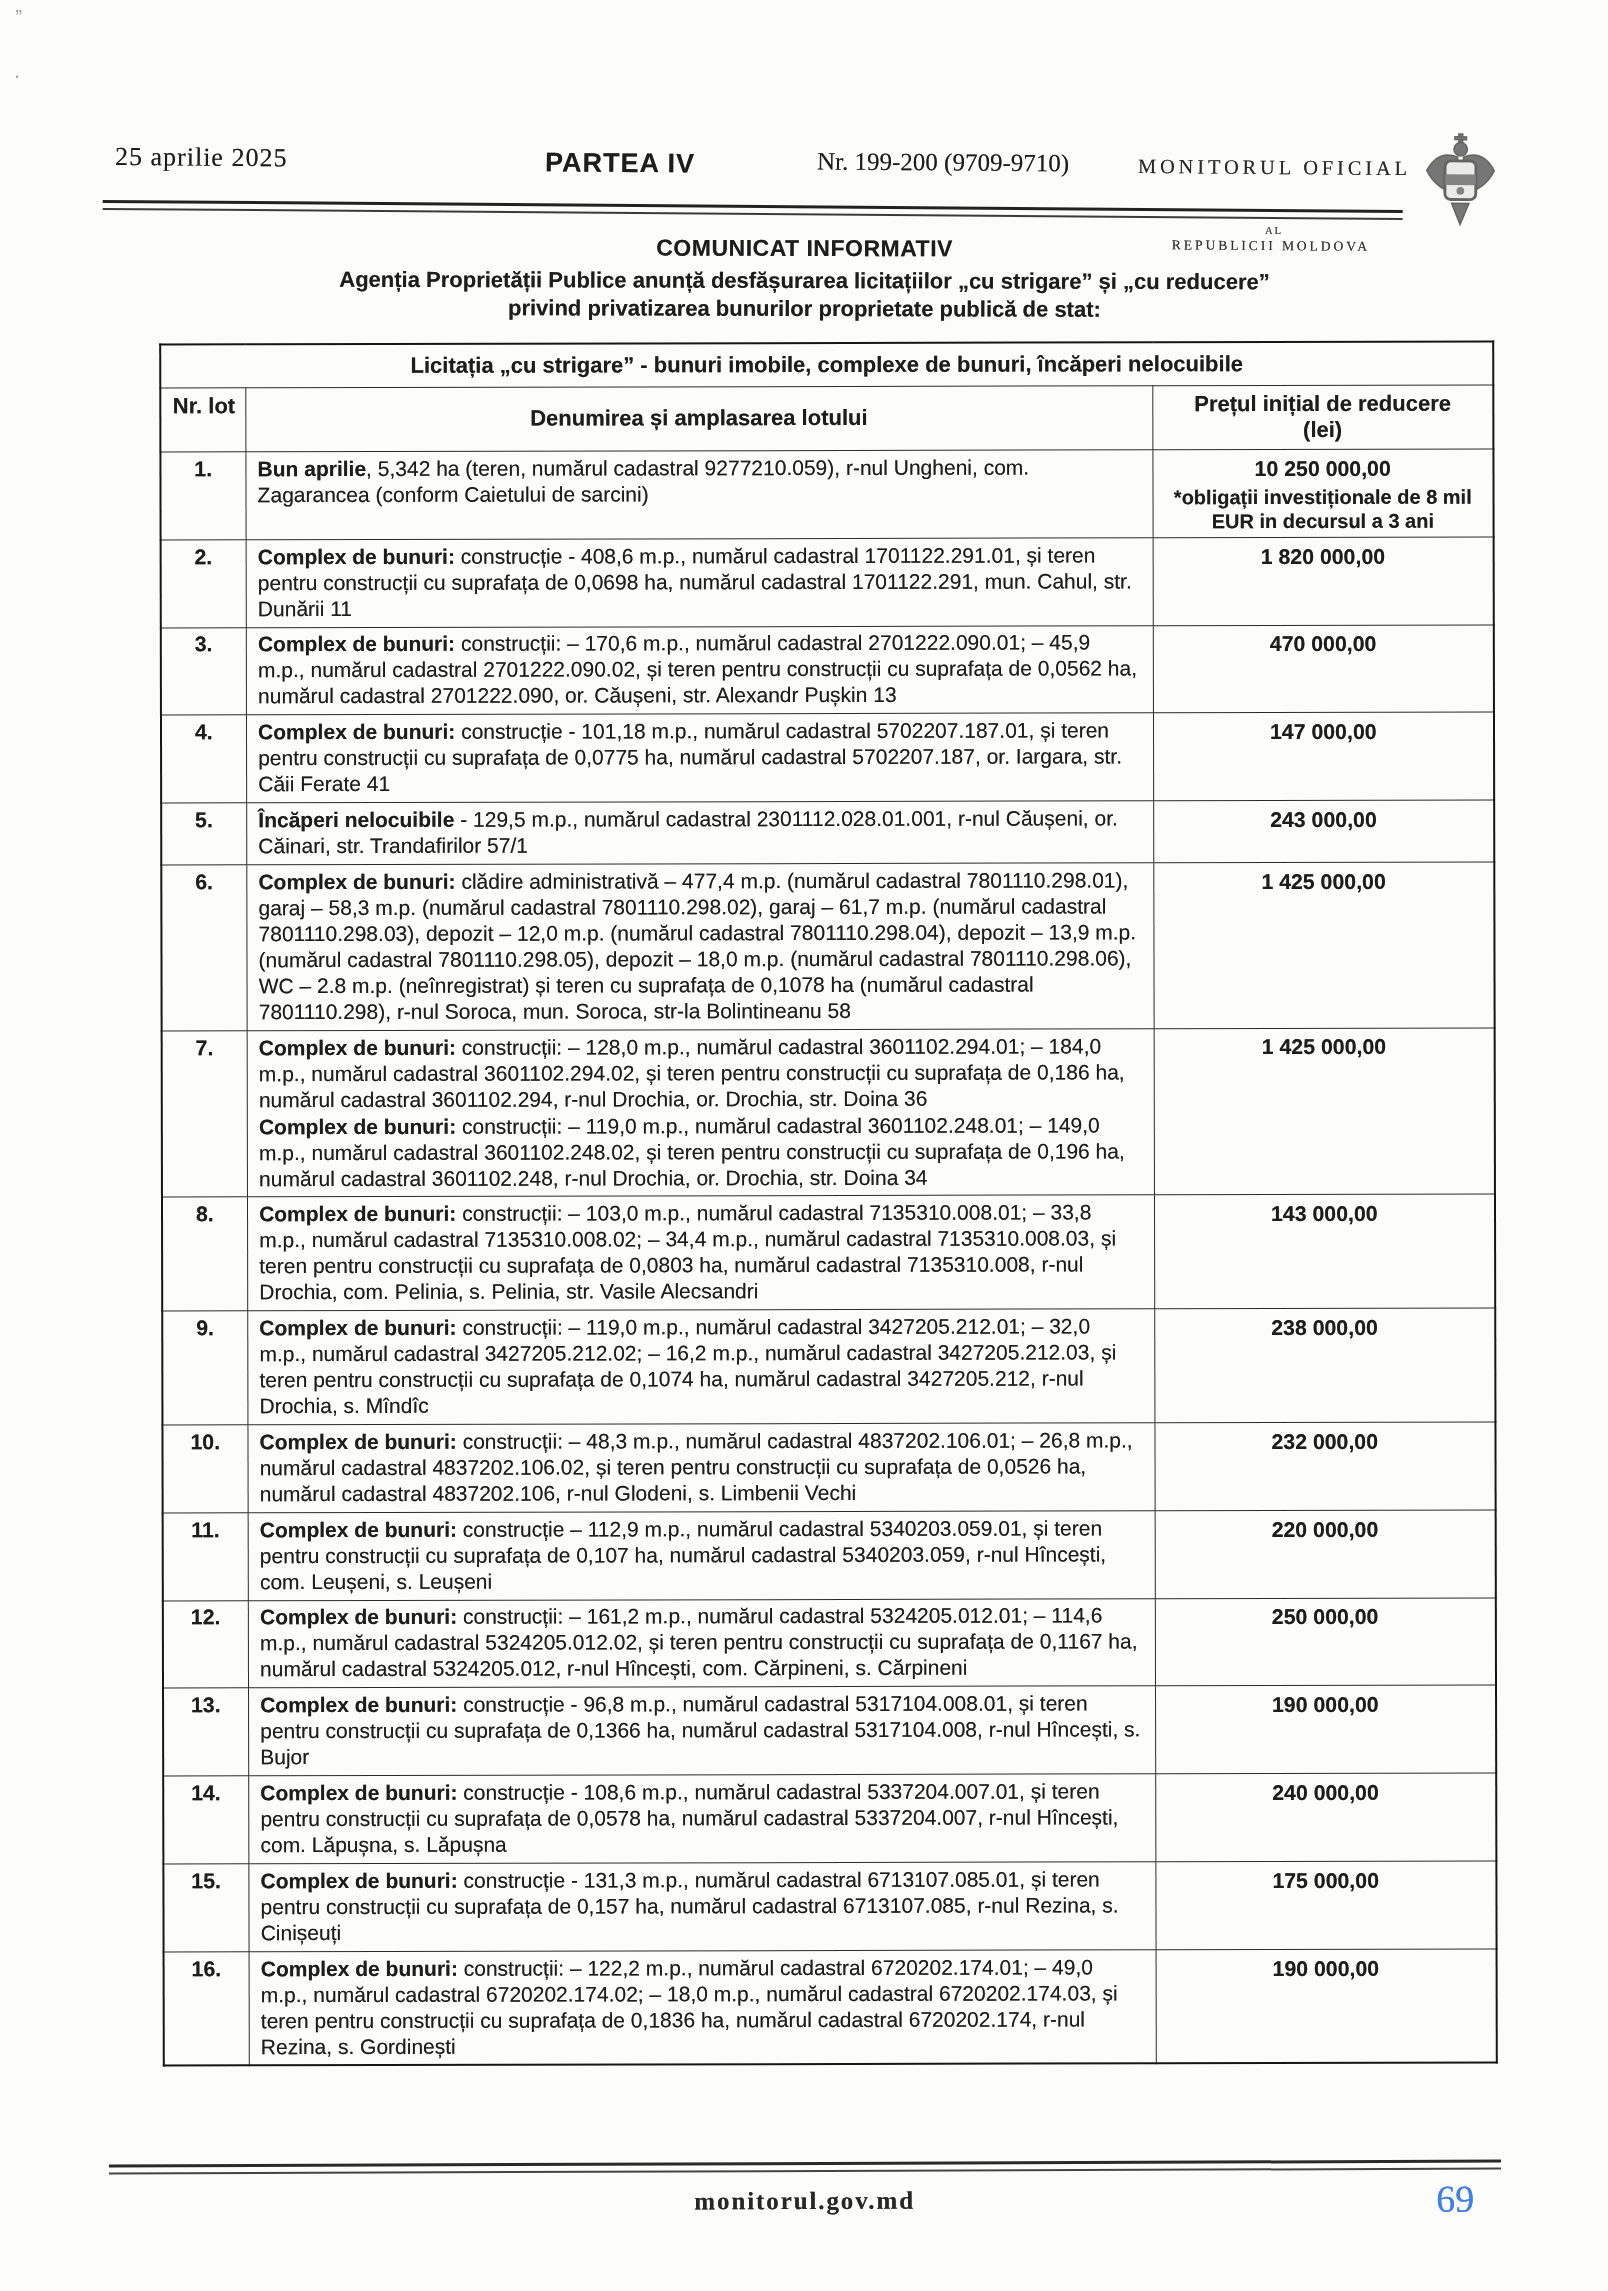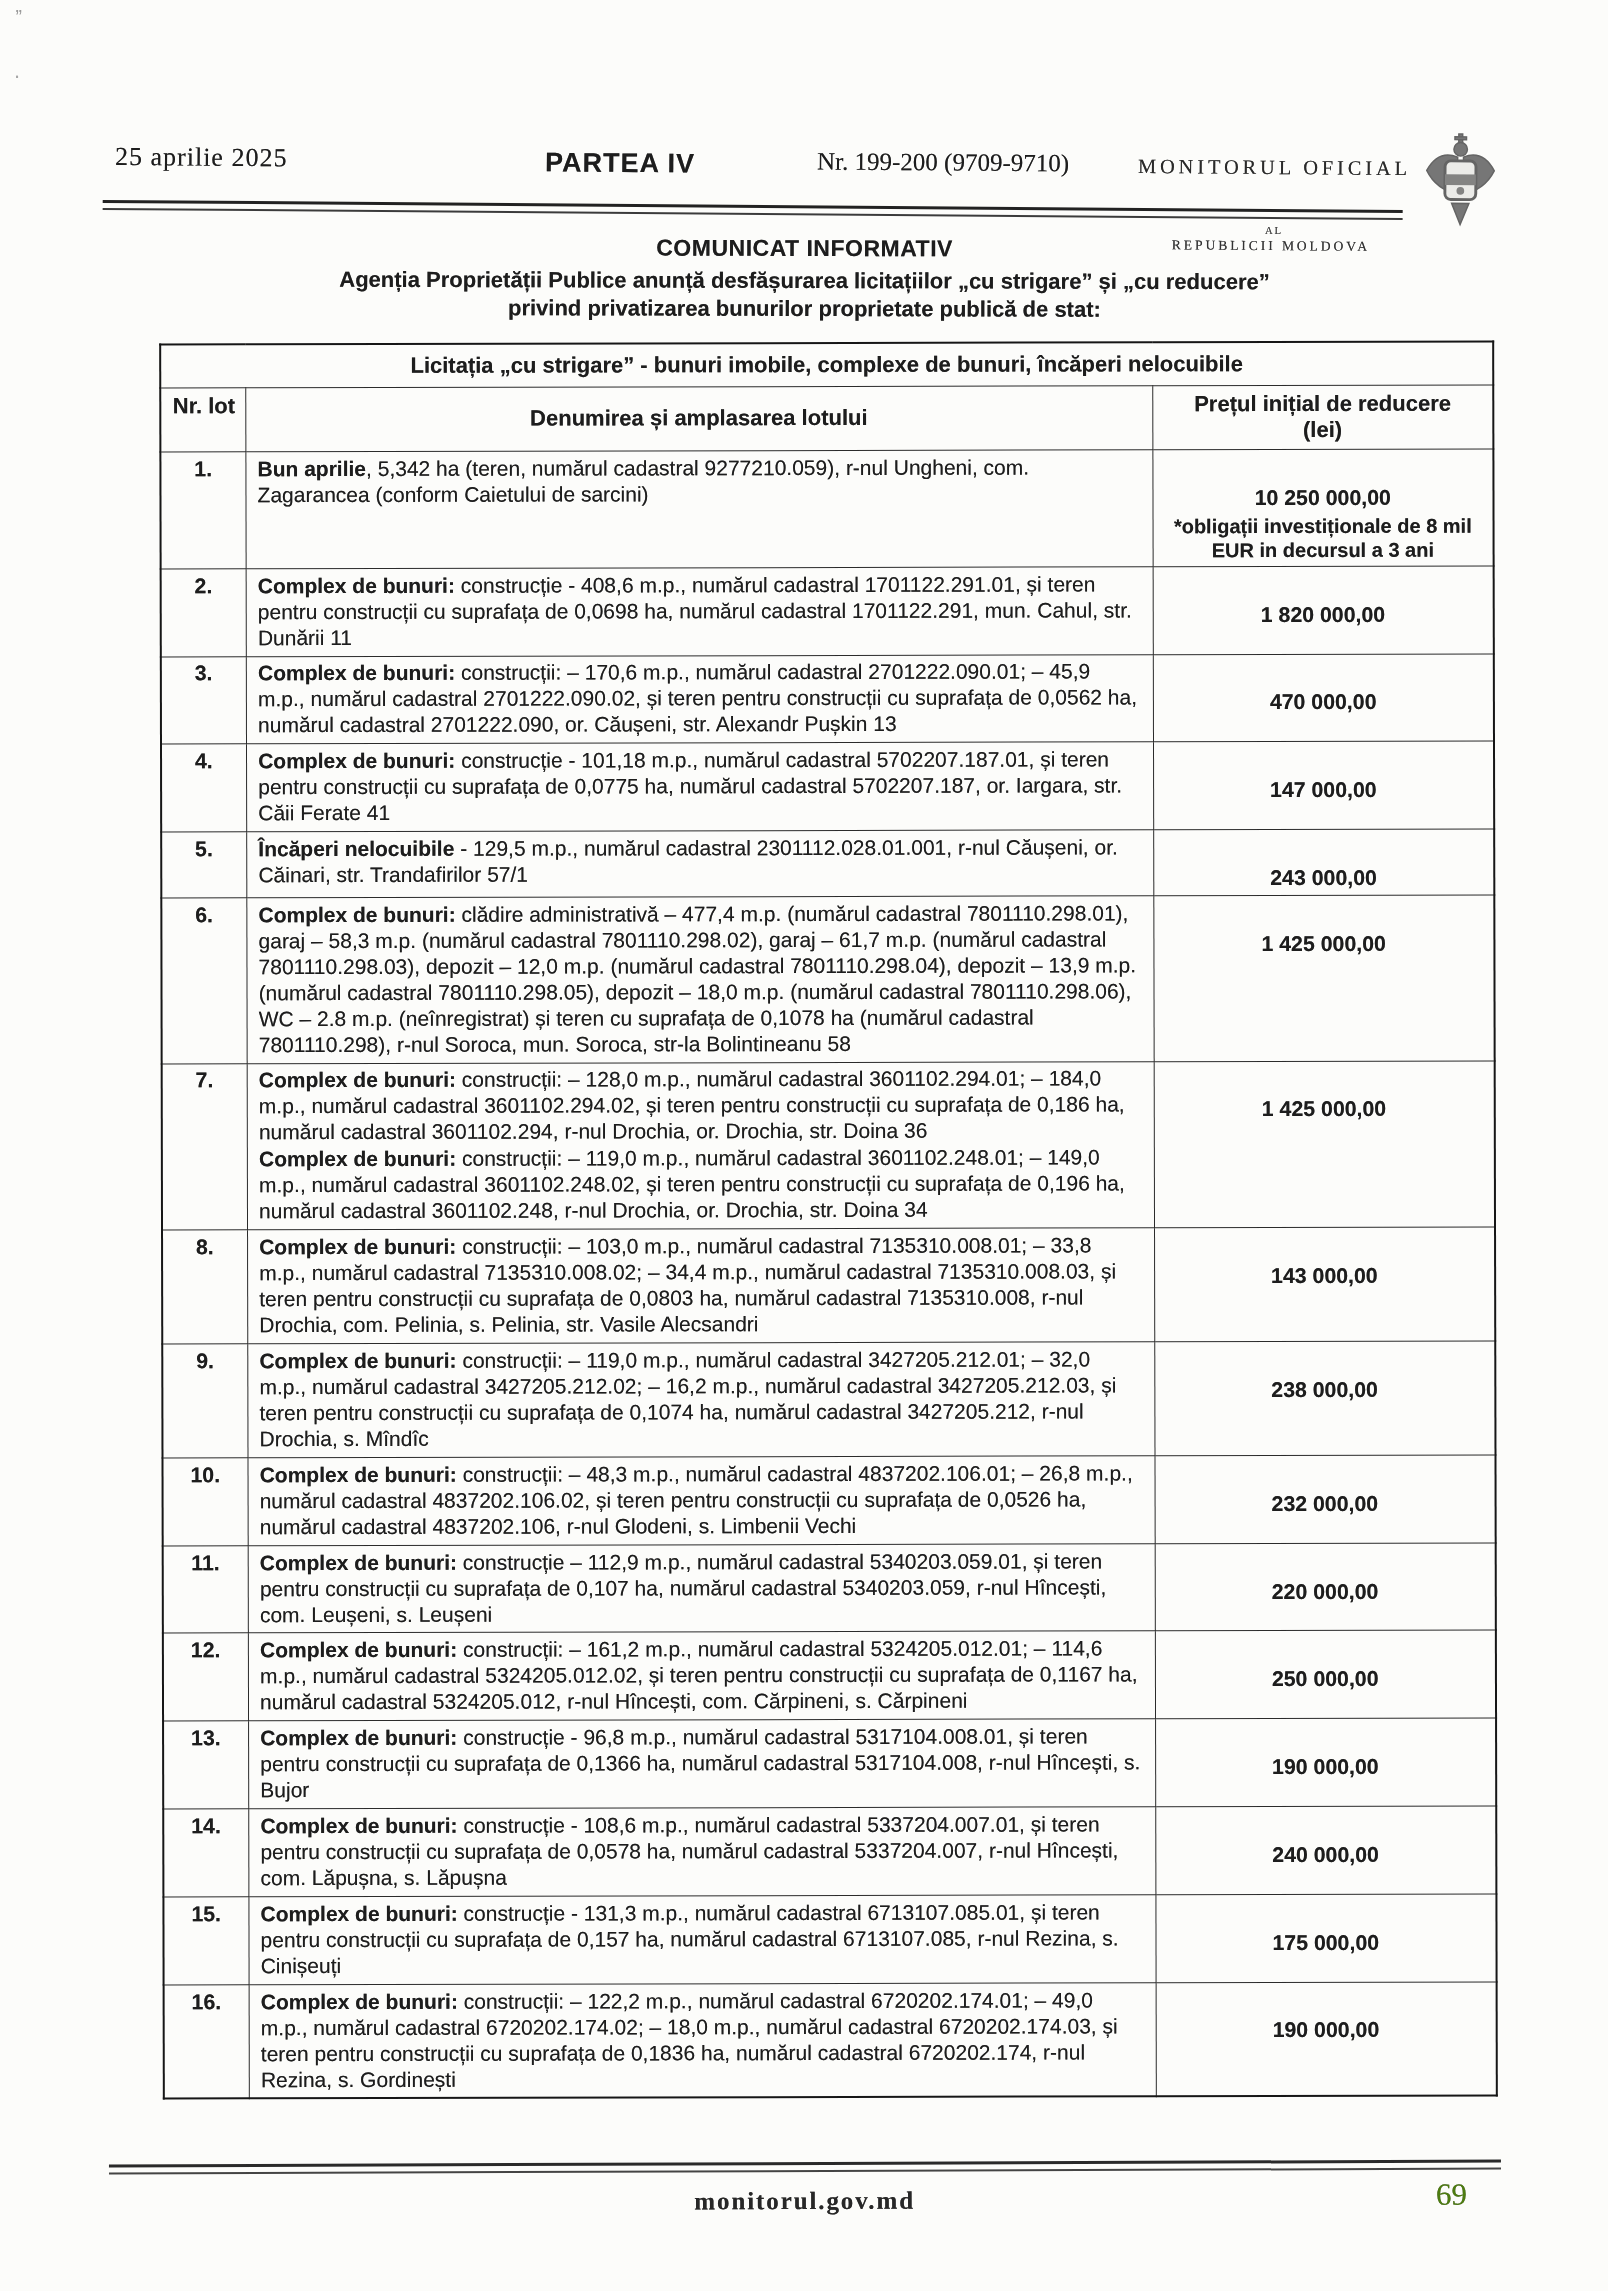--- a/index.html
+++ b/index.html
@@ -51,30 +51,30 @@
   .t-caption{font-size:22px;font-weight:bold;text-align:center;padding:7.8px 9.7px;border-bottom:2.9px solid #161616;}
   .h-nr{font-size:22px;font-weight:bold;text-align:right;vertical-align:top;padding:5.8px 9.7px;}
   .h-desc{font-size:22px;font-weight:bold;text-align:center;vertical-align:middle;padding:5.8px 9.7px;}
   .h-price{font-size:22px;font-weight:bold;text-align:center;vertical-align:middle;padding:5.8px 29px;}
   .c-nr{font-size:21.3px;font-weight:bold;text-align:center;vertical-align:top;padding-top:4.9px;}
   .c-desc{font-size:21px;line-height:26px;vertical-align:top;padding:3.9px 11.6px 4.9px 11.6px;}
   .desc-para{margin:0;}
   .desc-para + .desc-para{margin-top:1px;}
   .desc-para b{font-weight:bold;}
   .c-price{text-align:center;vertical-align:top;padding:6.8px 7.8px 3.9px 7.8px;}
-  .price-value{font-size:21.3px;font-weight:bold;margin-top:29px;}
+  .price-value{font-size:21.3px;font-weight:bold;}
   .price-note{font-size:20px;font-weight:bold;line-height:24px;margin-top:2.9px;}
 
   
   .footer{position:absolute;left:0;right:0;top:0;transform:rotate(-.2deg);transform-origin:805px 2174px;}
   .f-rule-a{position:absolute;left:109px;top:2162px;width:1392px;height:2.9px;background:#2a2a2a;}
   .f-rule-b{position:absolute;left:109px;top:2170px;width:1392px;height:1.9px;background:#444;}
   .f-site{position:absolute;left:0;width:1609px;top:2187px;text-align:center;
           font-family:"Liberation Serif",serif;font-size:25px;font-weight:bold;letter-spacing:1.9px;color:#272727;}
-  .f-page{position:absolute;left:1436px;top:2179px;font-family:"Liberation Serif",serif;font-size:31px;color:#4d7c0f;}
+  .f-page{position:absolute;left:1436px;top:2179px;font-family:"Liberation Serif",serif;font-size:38px;color:#3b82f6;}
 </style>
 </head>
 <body>
 
 <div class="sheet">
 
   <div class="masthead">
     <span class="m-date">25 aprilie 2025</span>
     <span class="m-part">PARTEA IV</span>
     <span class="m-issue">Nr. 199-200 (9709-9710)</span>

